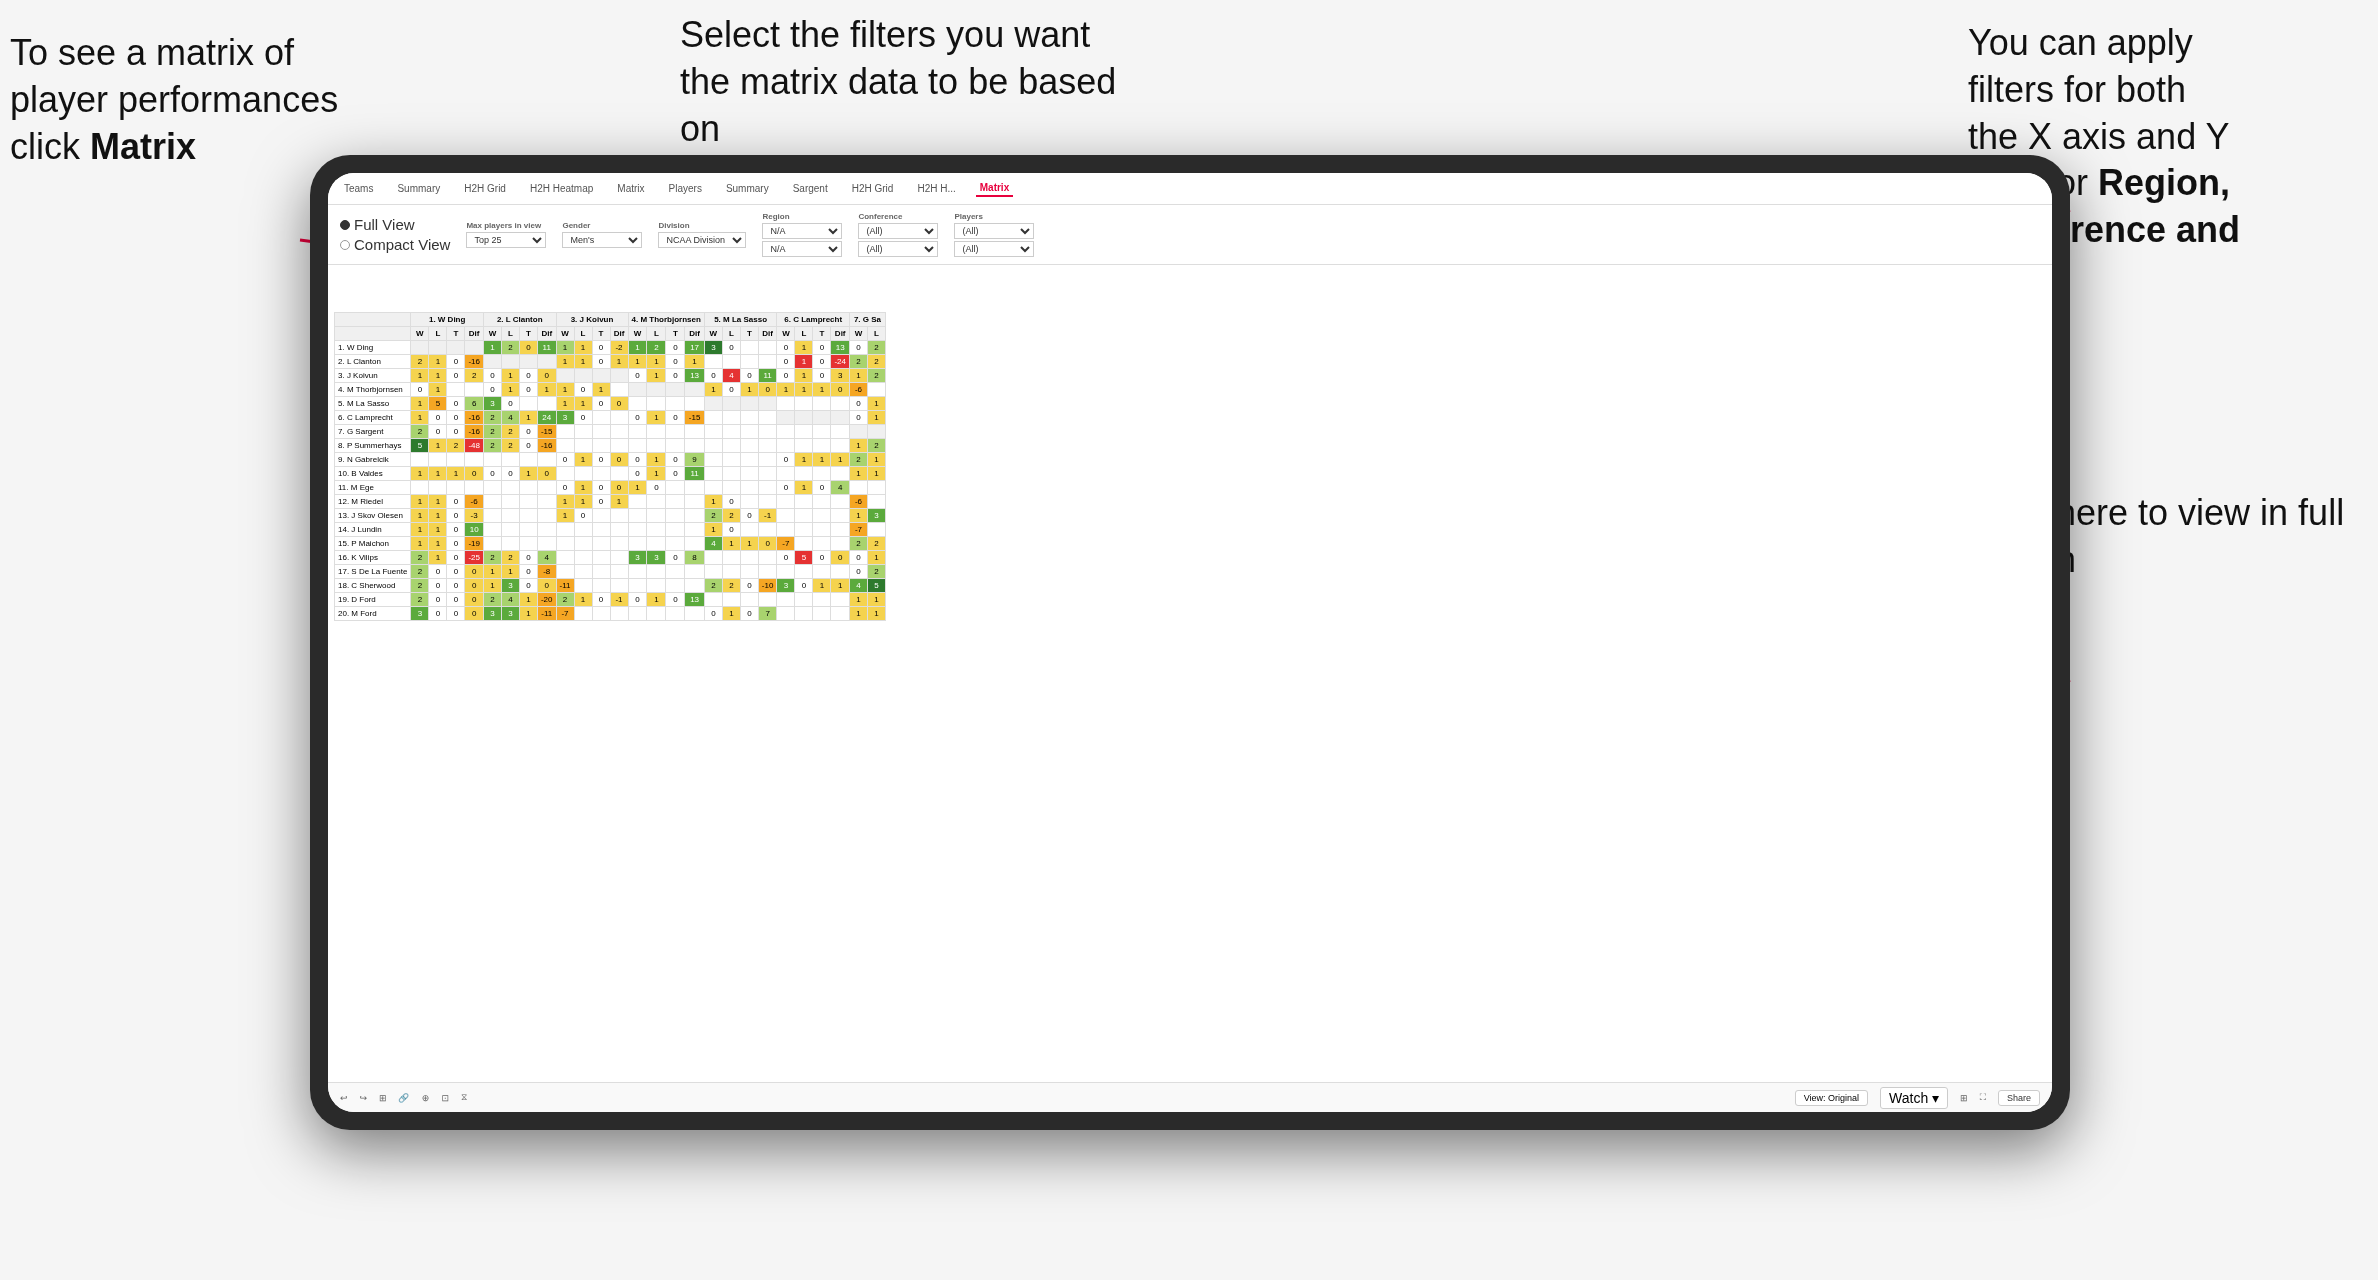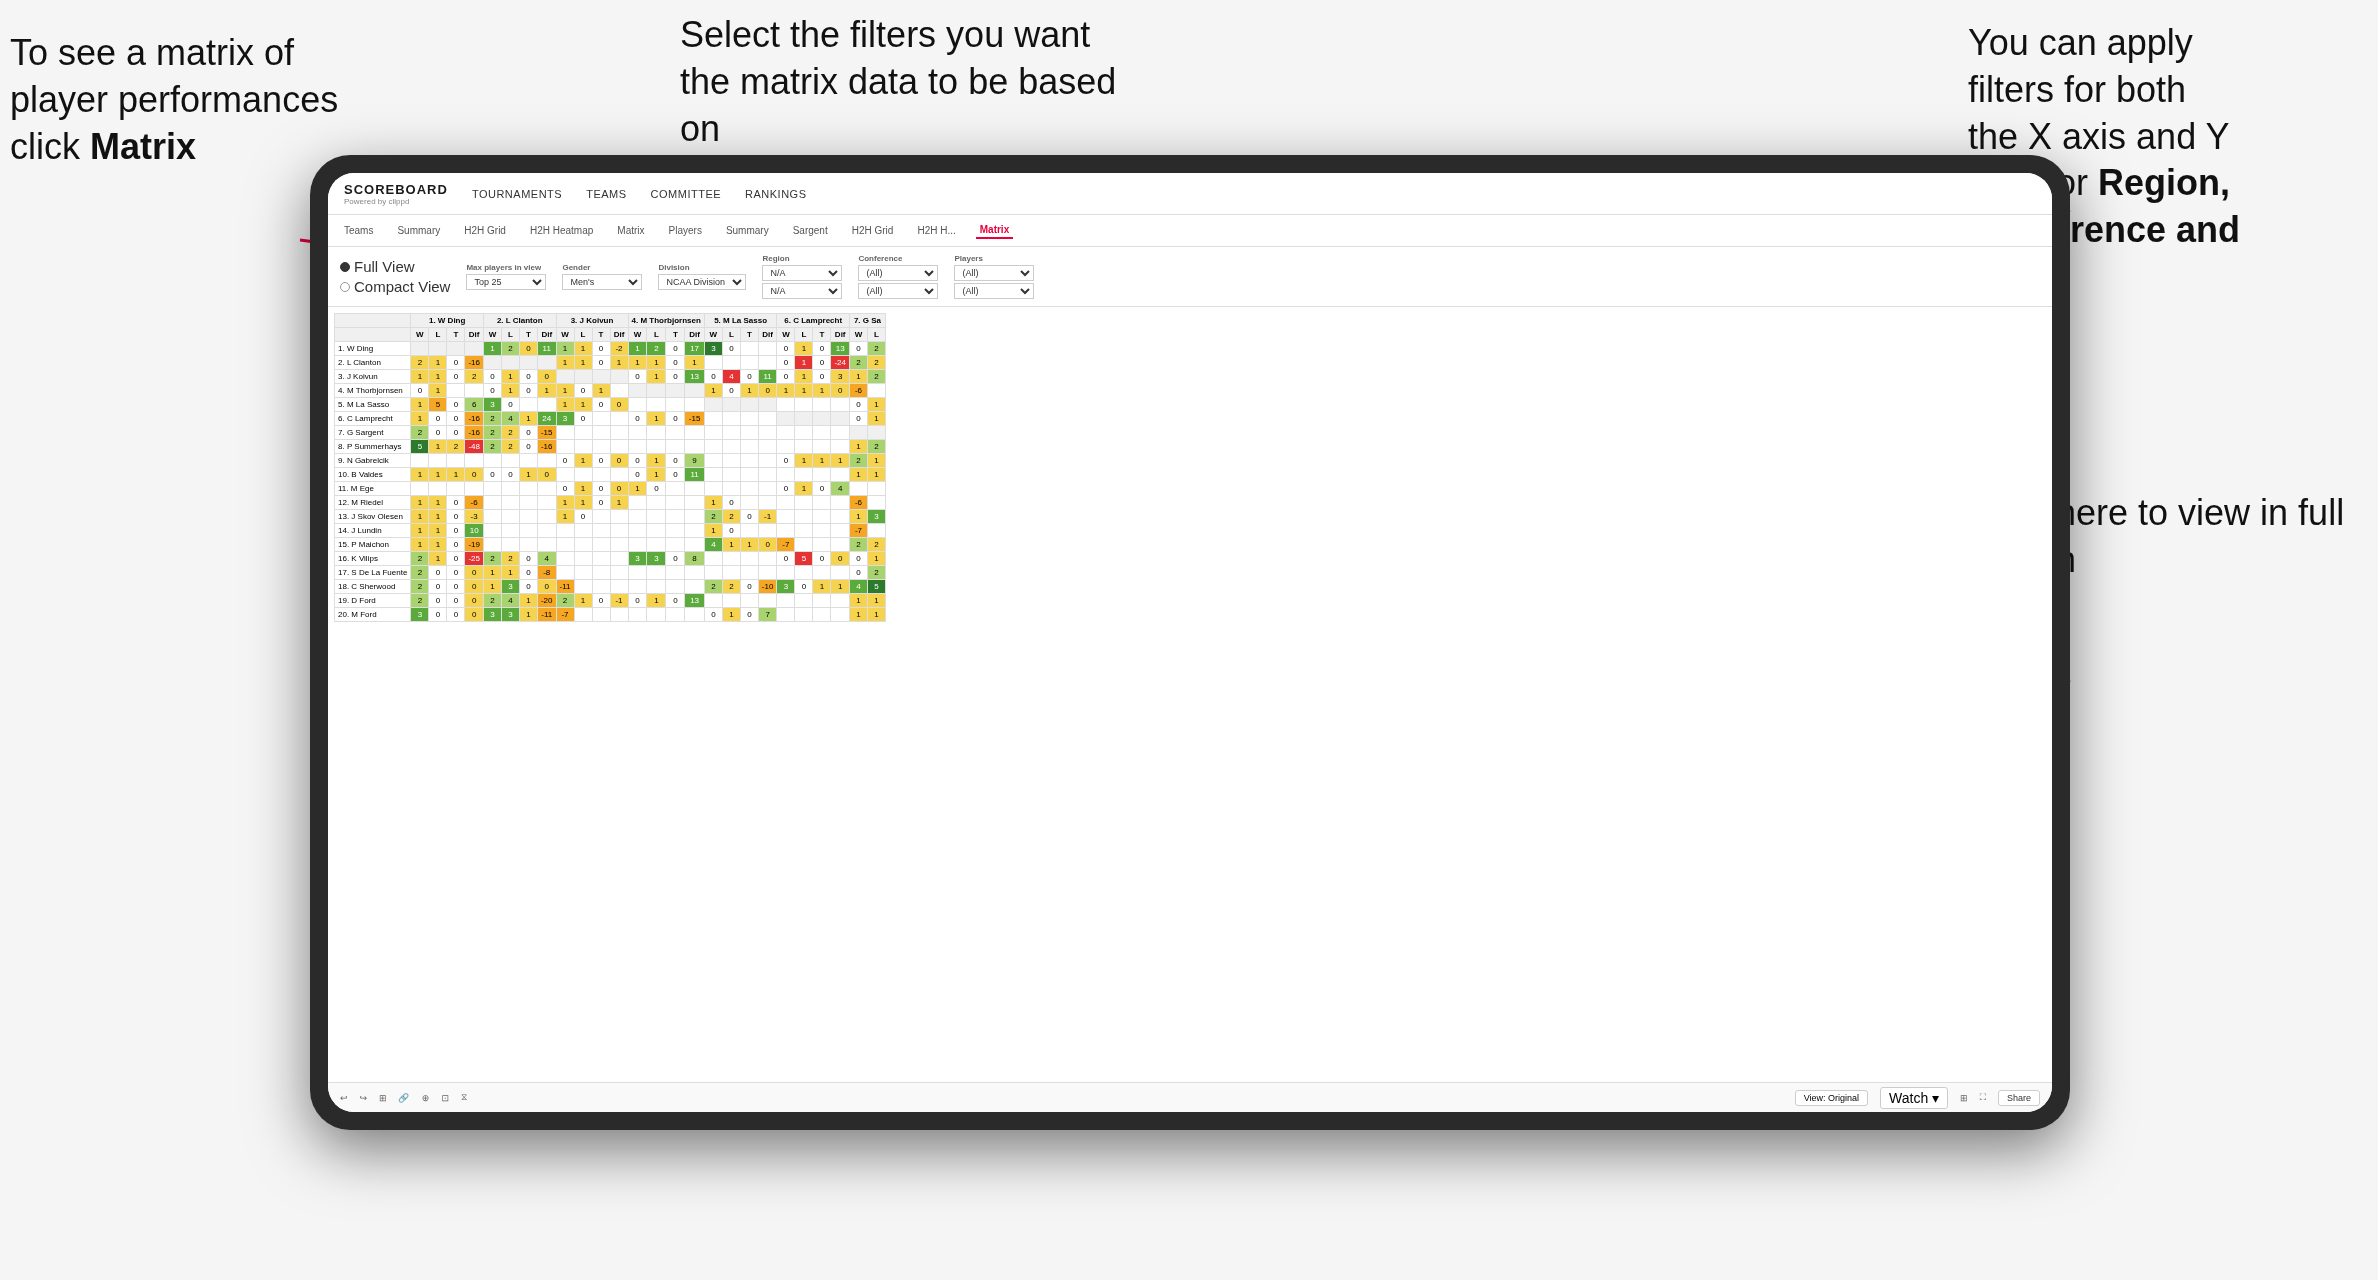--- a/index.html
+++ b/index.html
@@ -212,20 +212,21 @@
       overflow: auto;
       flex: 1;
       background: #fff;
       padding: 6px;
     }
 
     .matrix-table {
       border-collapse: collapse;
       font-size: 8px;
       white-space: nowrap;
+      margin-top: 41px;
     }
 
     .matrix-table th,
     .matrix-table td {
       border: 1px solid #ddd;
       padding: 1px 3px;
       text-align: center;
       min-width: 18px;
       height: 14px;
     }
@@ -356,32 +357,20 @@
 
   <line x1="2070" y1="210" x2="1690" y2="350" stroke="#e8003d" stroke-width="3" marker-end="url(#arrowhead)"></line>
 
   <line x1="2070" y1="680" x2="1700" y2="840" stroke="#e8003d" stroke-width="3" marker-end="url(#arrowhead)"></line>
 </svg>
 
 <div class="tablet-frame">
   <div class="tablet-screen">
     <div class="app-layout">
 
-      <div class="app-header">
-        <div class="scoreboard-logo">
-          <span class="logo-title">SCOREBOARD</span>
-          <span class="logo-sub">Powered by clippd</span>
-        </div>
-        <div class="nav-items">
-          <span class="nav-item">TOURNAMENTS</span>
-          <span class="nav-item">TEAMS</span>
-          <span class="nav-item">COMMITTEE</span>
-          <span class="nav-item">RANKINGS</span>
-        </div>
-      </div>
 
       <div class="sub-tabs">
         <span class="sub-tab">Teams</span>
         <span class="sub-tab">Summary</span>
         <span class="sub-tab">H2H Grid</span>
         <span class="sub-tab">H2H Heatmap</span>
         <span class="sub-tab">Matrix</span>
         <span class="sub-tab">Players</span>
         <span class="sub-tab">Summary</span>
         <span class="sub-tab">Sargent</span>

